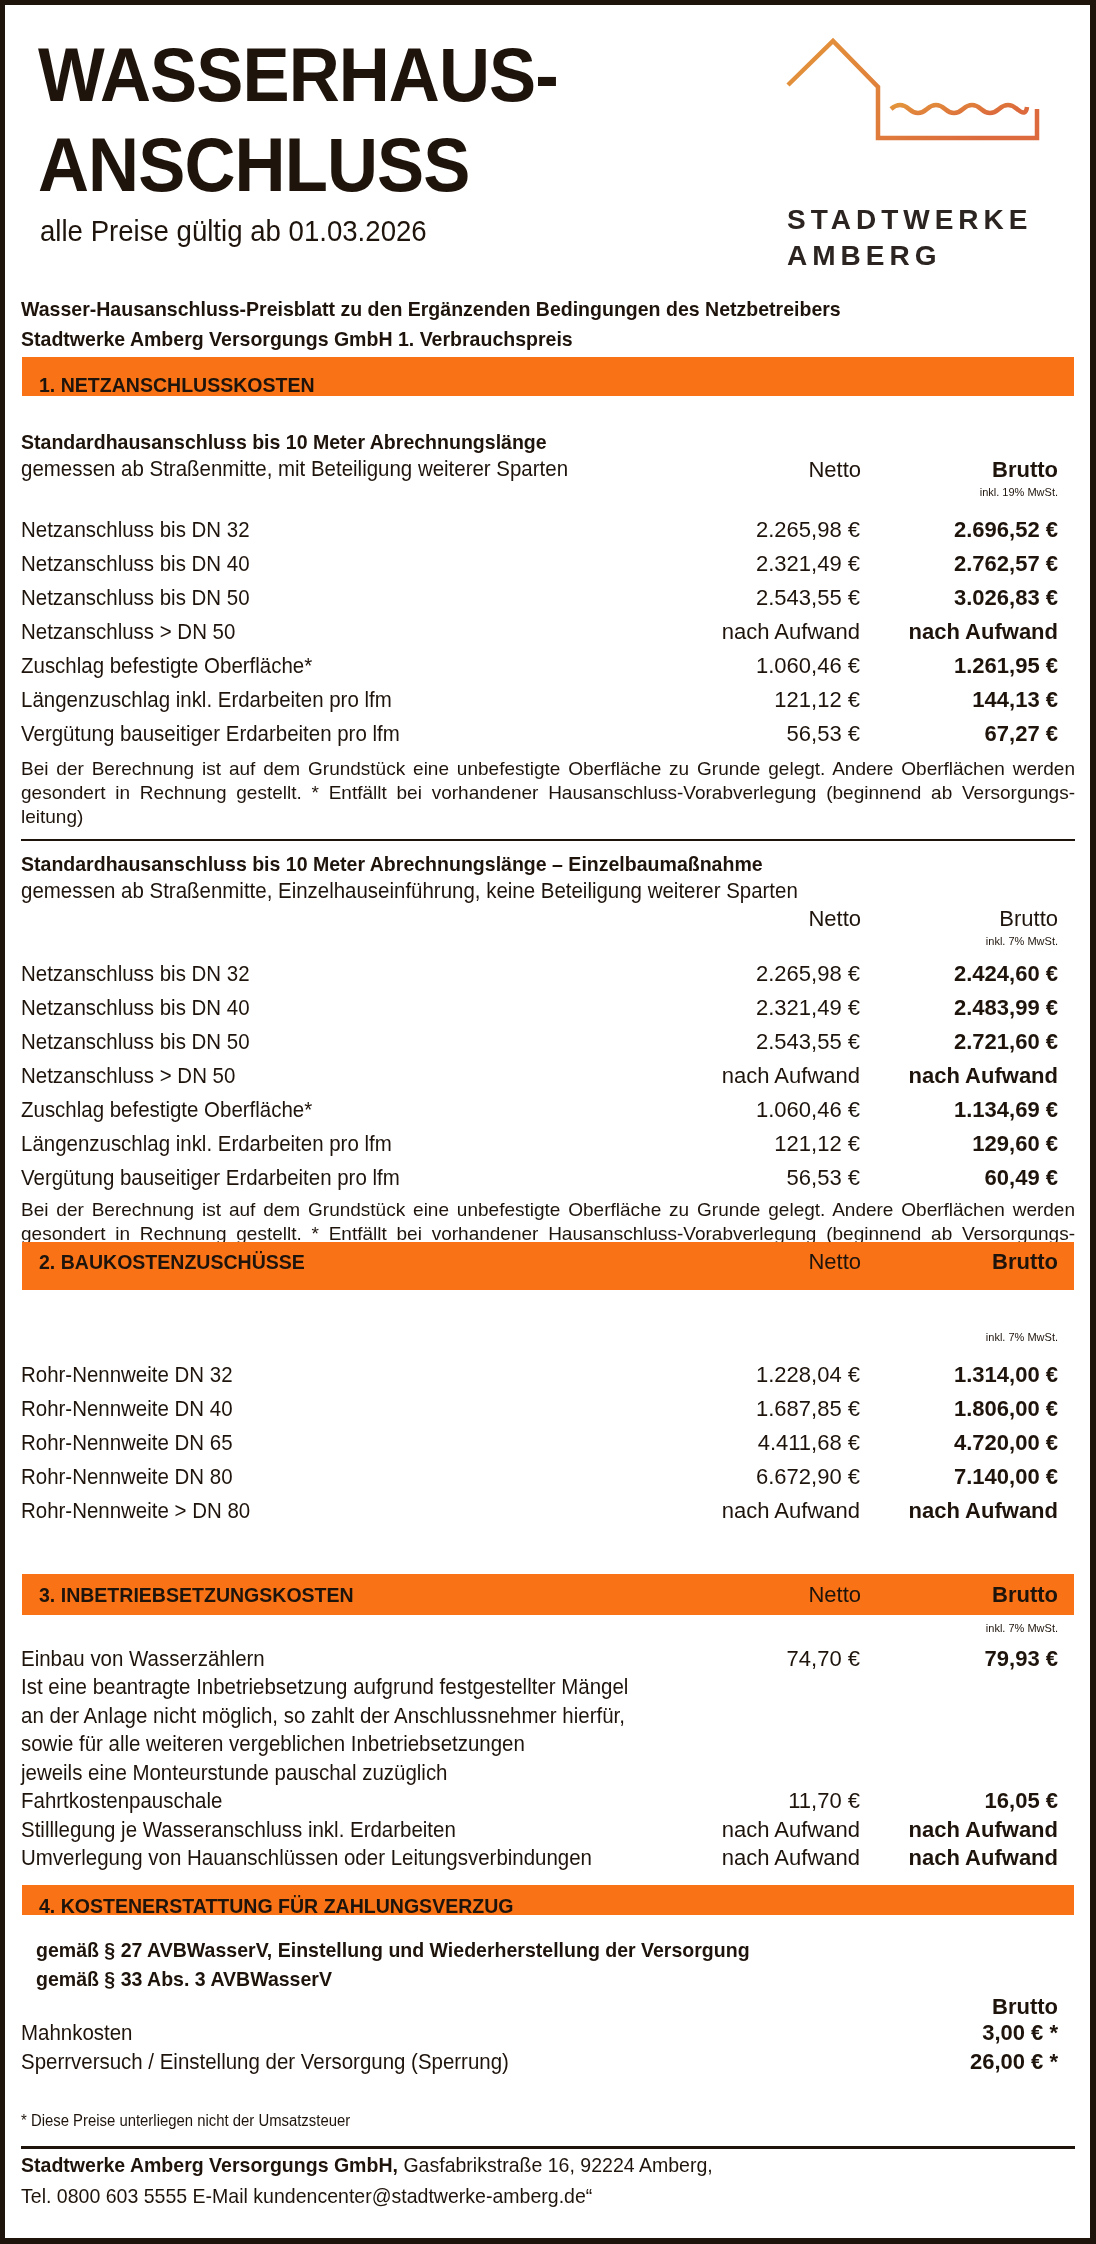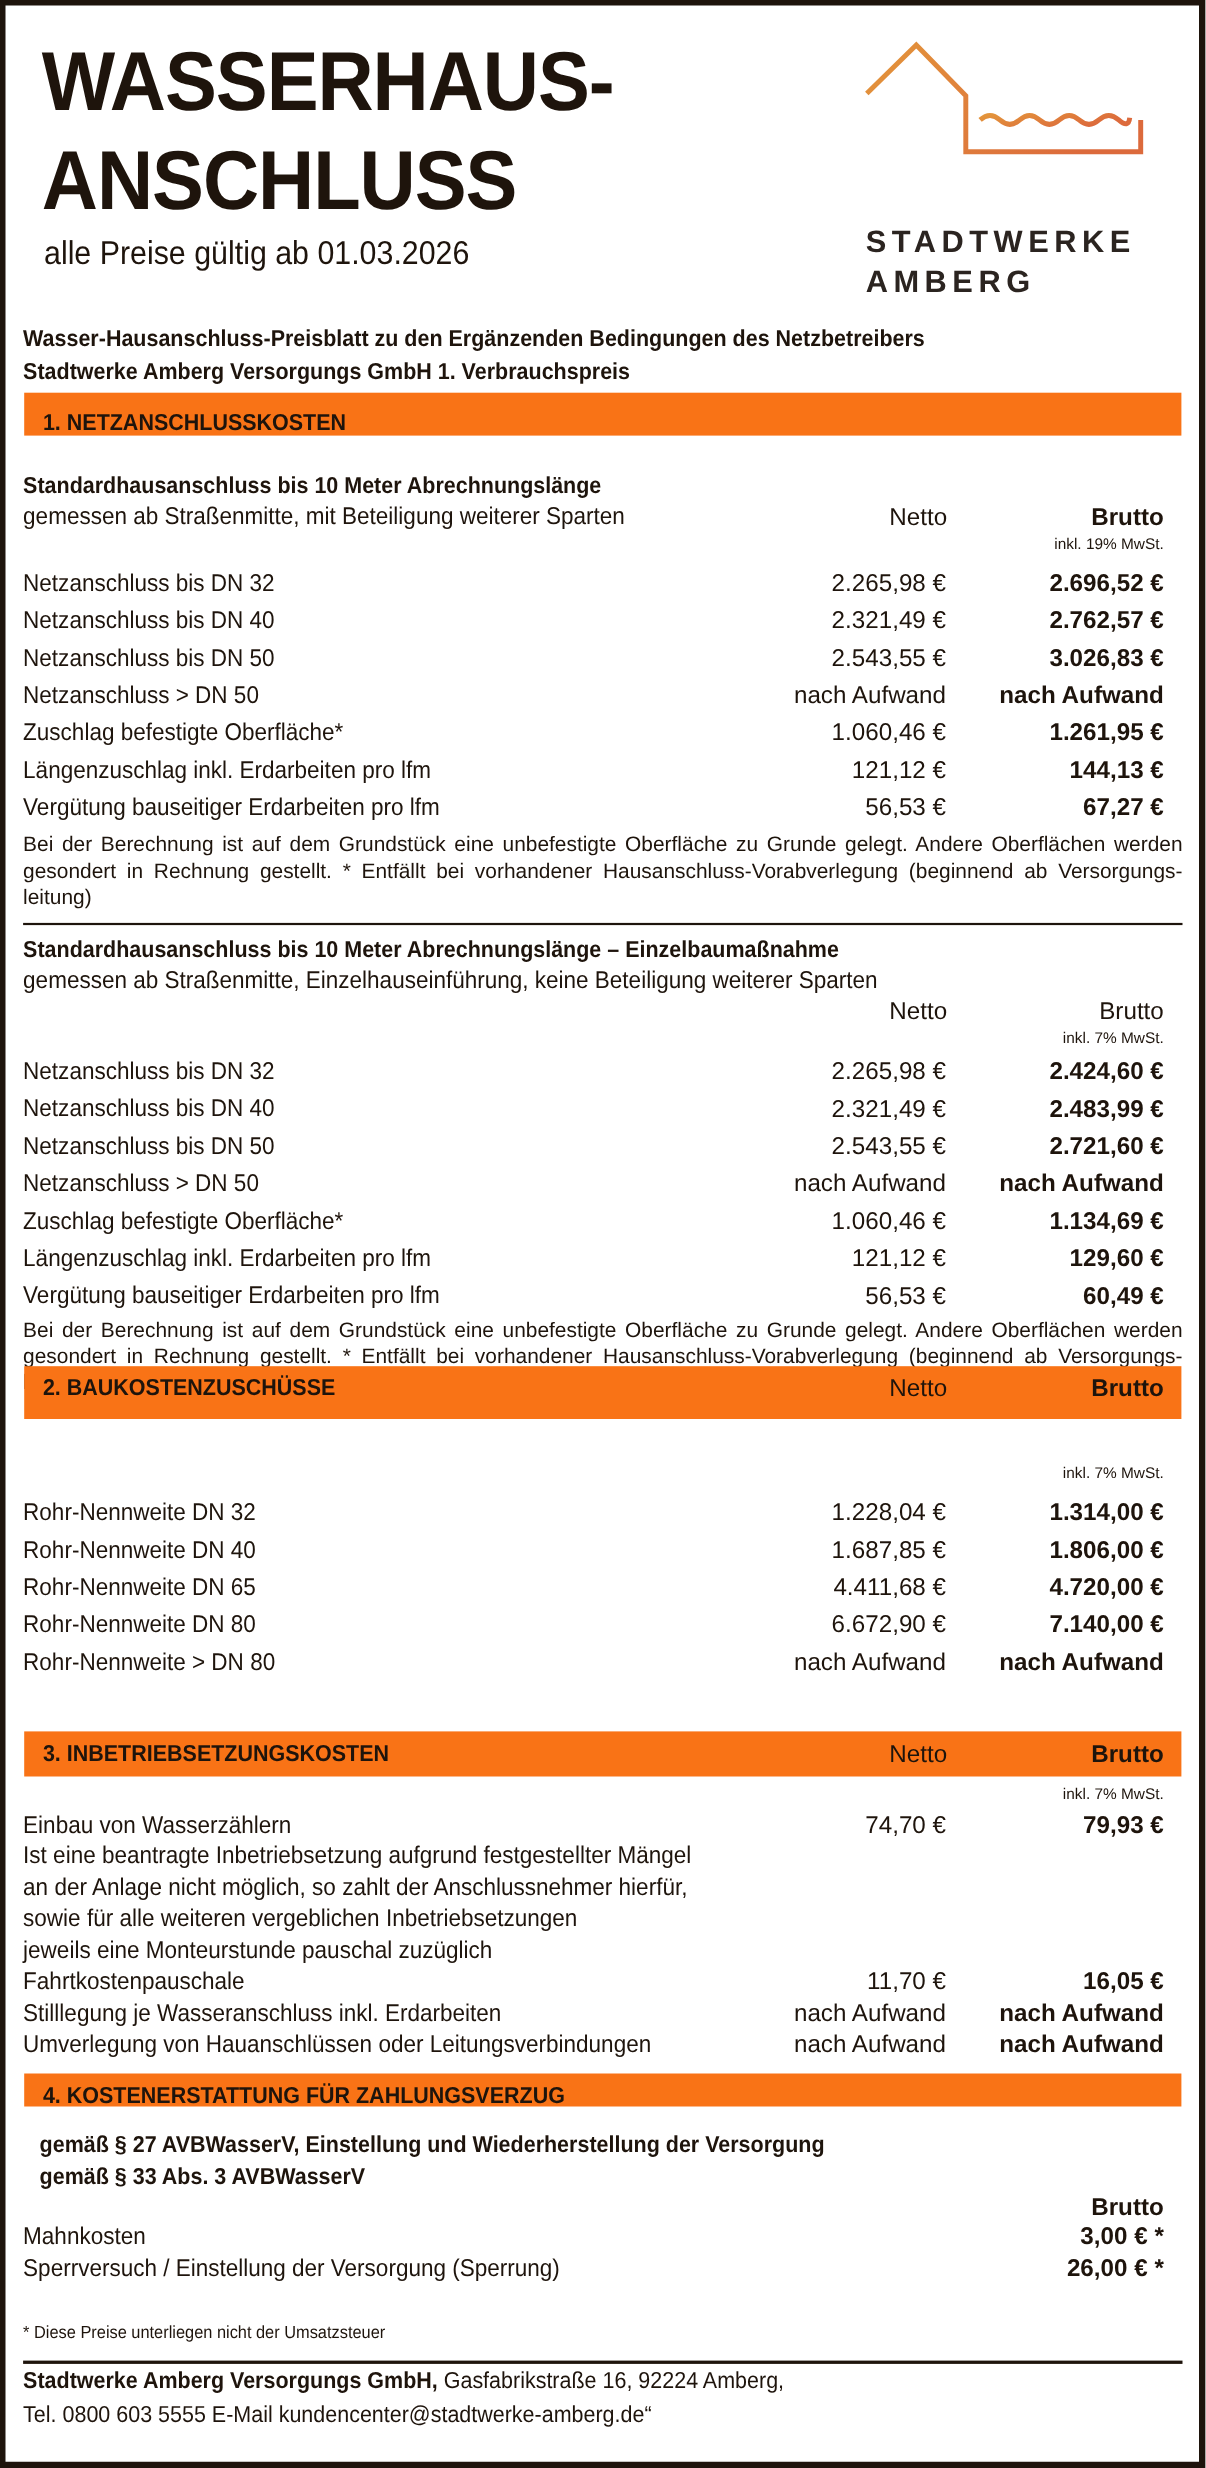--- a/index.html
+++ b/index.html
@@ -70,21 +70,21 @@
     font-size: 22px; line-height: 28px;
     transform: scaleX(0.93); transform-origin: left top; white-space: nowrap;
   }
   .col-head-netto {
     position: absolute; right: 235px; font-size: 22px; text-align: right; white-space: nowrap;
   }
   .col-head-brutto {
     position: absolute; right: 38px; font-size: 22px; text-align: right; white-space: nowrap;
   }
   .mwst {
-    position: absolute; right: 38px; font-size: 14px; text-align: right; white-space: nowrap;
+    position: absolute; right: 38px; font-size: 11px; text-align: right; white-space: nowrap;
   }
 
   .rows { position: absolute; left: 21px; width: 1037px; }
   .row {
     position: relative; height: 34px; font-size: 22px; line-height: 34px;
   }
   .row .lbl {
     position: absolute; left: 0; white-space: nowrap;
     transform: scaleX(0.93); transform-origin: left center;
   }

